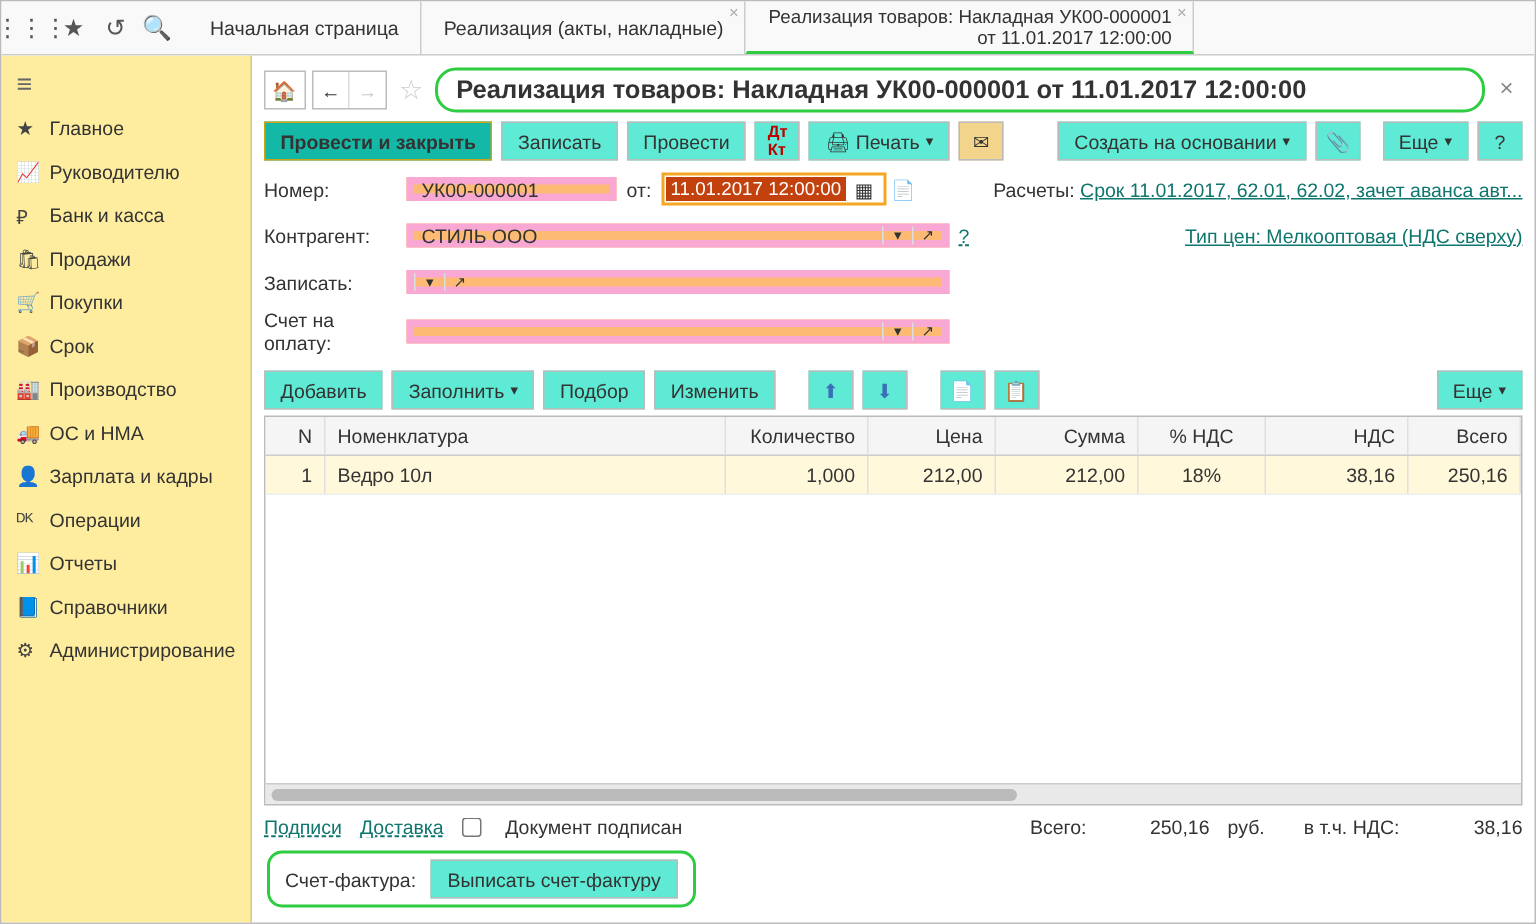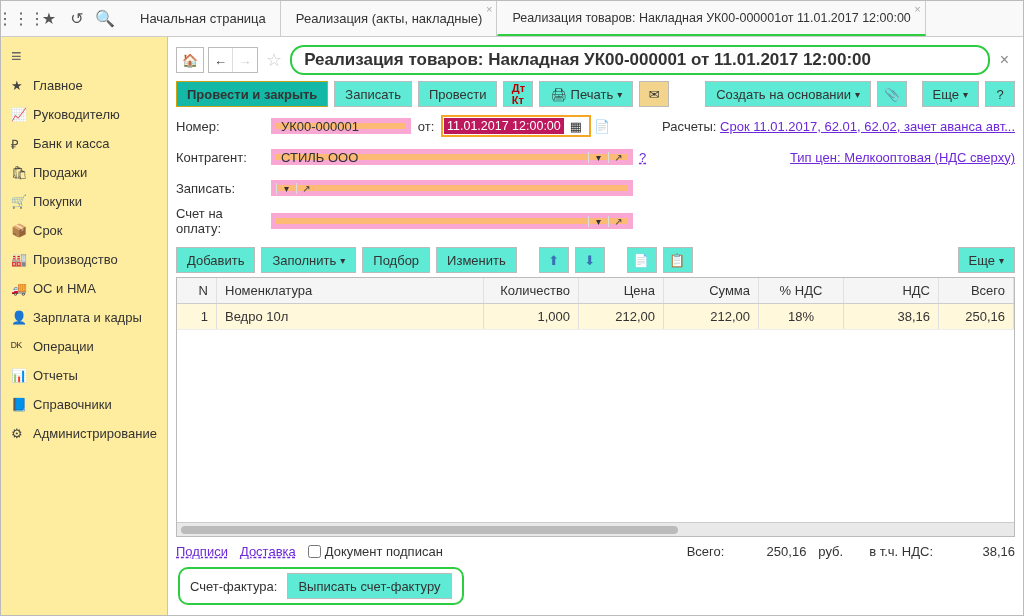--- a/index.html
+++ b/index.html
@@ -6,21 +6,21 @@
 body { font-size: 13px; color: #333; background: #fff; user-select: none; }
 .app { display: flex; flex-direction: column; width: 1024px; height: 616px; border: 1px solid #bbb; }
 
 .top-panel { height: 36px; background: #f9f9f9; border-bottom: 1px solid #ccc; display: flex; align-items: center; }
 .top-icons { display: flex; align-items: center; padding: 0 6px; }
 .top-icon { width: 28px; height: 28px; display: flex; align-items: center; justify-content: center; font-size: 16px; color: #555; cursor: pointer; }
 .tab-bar { display: flex; flex: 1; height: 100%; align-items: stretch; }
 .tab { padding: 4px 14px; border-right: 1px solid #ccc; border-left: 1px solid transparent; display: flex; align-items: center; position: relative; cursor: pointer; min-width: 120px; }
 .tab-close { position: absolute; right: 4px; top: 2px; font-size: 11px; color: #aaa; }
 .tab.active { border-bottom: 2px solid #2ecc40; }
-.tab-multi { display: flex; flex-direction: row; line-height: 14px; font-size: 12.5px; align-items: flex-end; }
+.tab-multi { display: flex; flex-direction: column; line-height: 14px; font-size: 12.5px; align-items: flex-end; }
 
 .main-area { display: flex; flex: 1; overflow: hidden; }
 .sidebar { width: 167px; background: #ffed9f; border-right: 1px solid #d4c97d; padding-top: 4px; }
 .sidebar-burger { display: flex; height: 30px; align-items: center; padding: 0 10px; font-size: 18px; color: #666; }
 .sidebar-item { display: flex; align-items: center; height: 29px; padding: 0 10px; cursor: pointer; }
 .side-icon { width: 22px; font-size: 13px; color: #444; }
 
 .content { flex: 1; display: flex; flex-direction: column; padding: 8px 8px; overflow: hidden; position: relative; }
 .nav-row { display: flex; align-items: center; gap: 4px; margin-bottom: 6px; }
 .nav-btn { width: 28px; height: 26px; border: 1px solid #bbb; background: #fff; display: flex; align-items: center; justify-content: center; cursor: pointer; font-size: 13px; }
@@ -36,23 +36,23 @@
 .btn.icon-only { width: 30px; padding: 0; justify-content: center; }
 .btn .caret { margin-left: 4px; font-size: 10px; }
 .spacer { flex: 1; }
 
 .form-row { display: flex; align-items: center; margin-bottom: 5px; min-height: 26px; }
 .form-label { width: 95px; font-size: 13px; }
 .ctrl { height: 16px; border: 5px solid #f9a8d4; background: #fdba74; display: flex; align-items: center; font-size: 13px; }
 .input { padding: 0 5px; }
 .dd { width: 20px; border-left: 1px solid #ddd; display: flex; align-items: center; justify-content: center; font-size: 10px; cursor: pointer; }
 .date-box { border: 2px solid #f5a623; padding: 1px; display: inline-flex; align-items: center; }
-.date-input { background: #be185d; color: #fff; padding: 1px 3px; font-size: 12.5px; }
+.date-input { background: #c2410c; color: #fff; padding: 1px 3px; font-size: 12.5px; }
 .chip-icon { width: 22px; display:flex; align-items:center; justify-content:center; font-size:13px; color:#555; cursor:pointer; }
-.link { color: #6d28d9; text-decoration: underline; cursor: pointer; }
+.link { color: #0f766e; text-decoration: underline; cursor: pointer; }
 .link.dashed { text-decoration: underline dashed; }
 
 .tbl-toolbar { display: flex; align-items: center; gap: 6px; margin-top: 6px; margin-bottom: 0; }
 
 .table-wrap { border: 1px solid #bbb; flex: 1; display: flex; flex-direction: column; margin-top: 4px; overflow: hidden; }
 .thead, .trow { display: flex; }
 .thead { background: #f5f5f5; border-bottom: 1px solid #ccc; }
 .cell { padding: 5px 8px; border-right: 1px solid #e0e0e0; font-size: 13px; overflow: hidden; white-space: nowrap; }
 .c-n { width: 40px; text-align: right; }
 .c-nom { flex: 1.4; }
@@ -282,21 +282,21 @@
             </div>
           </div>
         <div class="scrollbar">
             <div class="thumb"></div>
           </div>
       </div>
 
       <div class="footer1">
         <span class="link dashed">Подписи</span>
         <span class="link dashed">Доставка</span>
-        <label style="display:flex;align-items:center;gap:4px;">
+        <label style="display:flex;align-items:center;gap:16px;">
           <input type="checkbox" style="">
           <span>Документ подписан</span>
         </label>
         <div class="spacer"></div>
         <span>Всего:</span>
         <span style="width:70px; text-align:right;">250,16</span>
         <span>руб.</span>
         <span style="margin-left:14px;">в т.ч. НДС:</span>
         <span style="width:70px; text-align:right;">38,16</span>
       </div>

